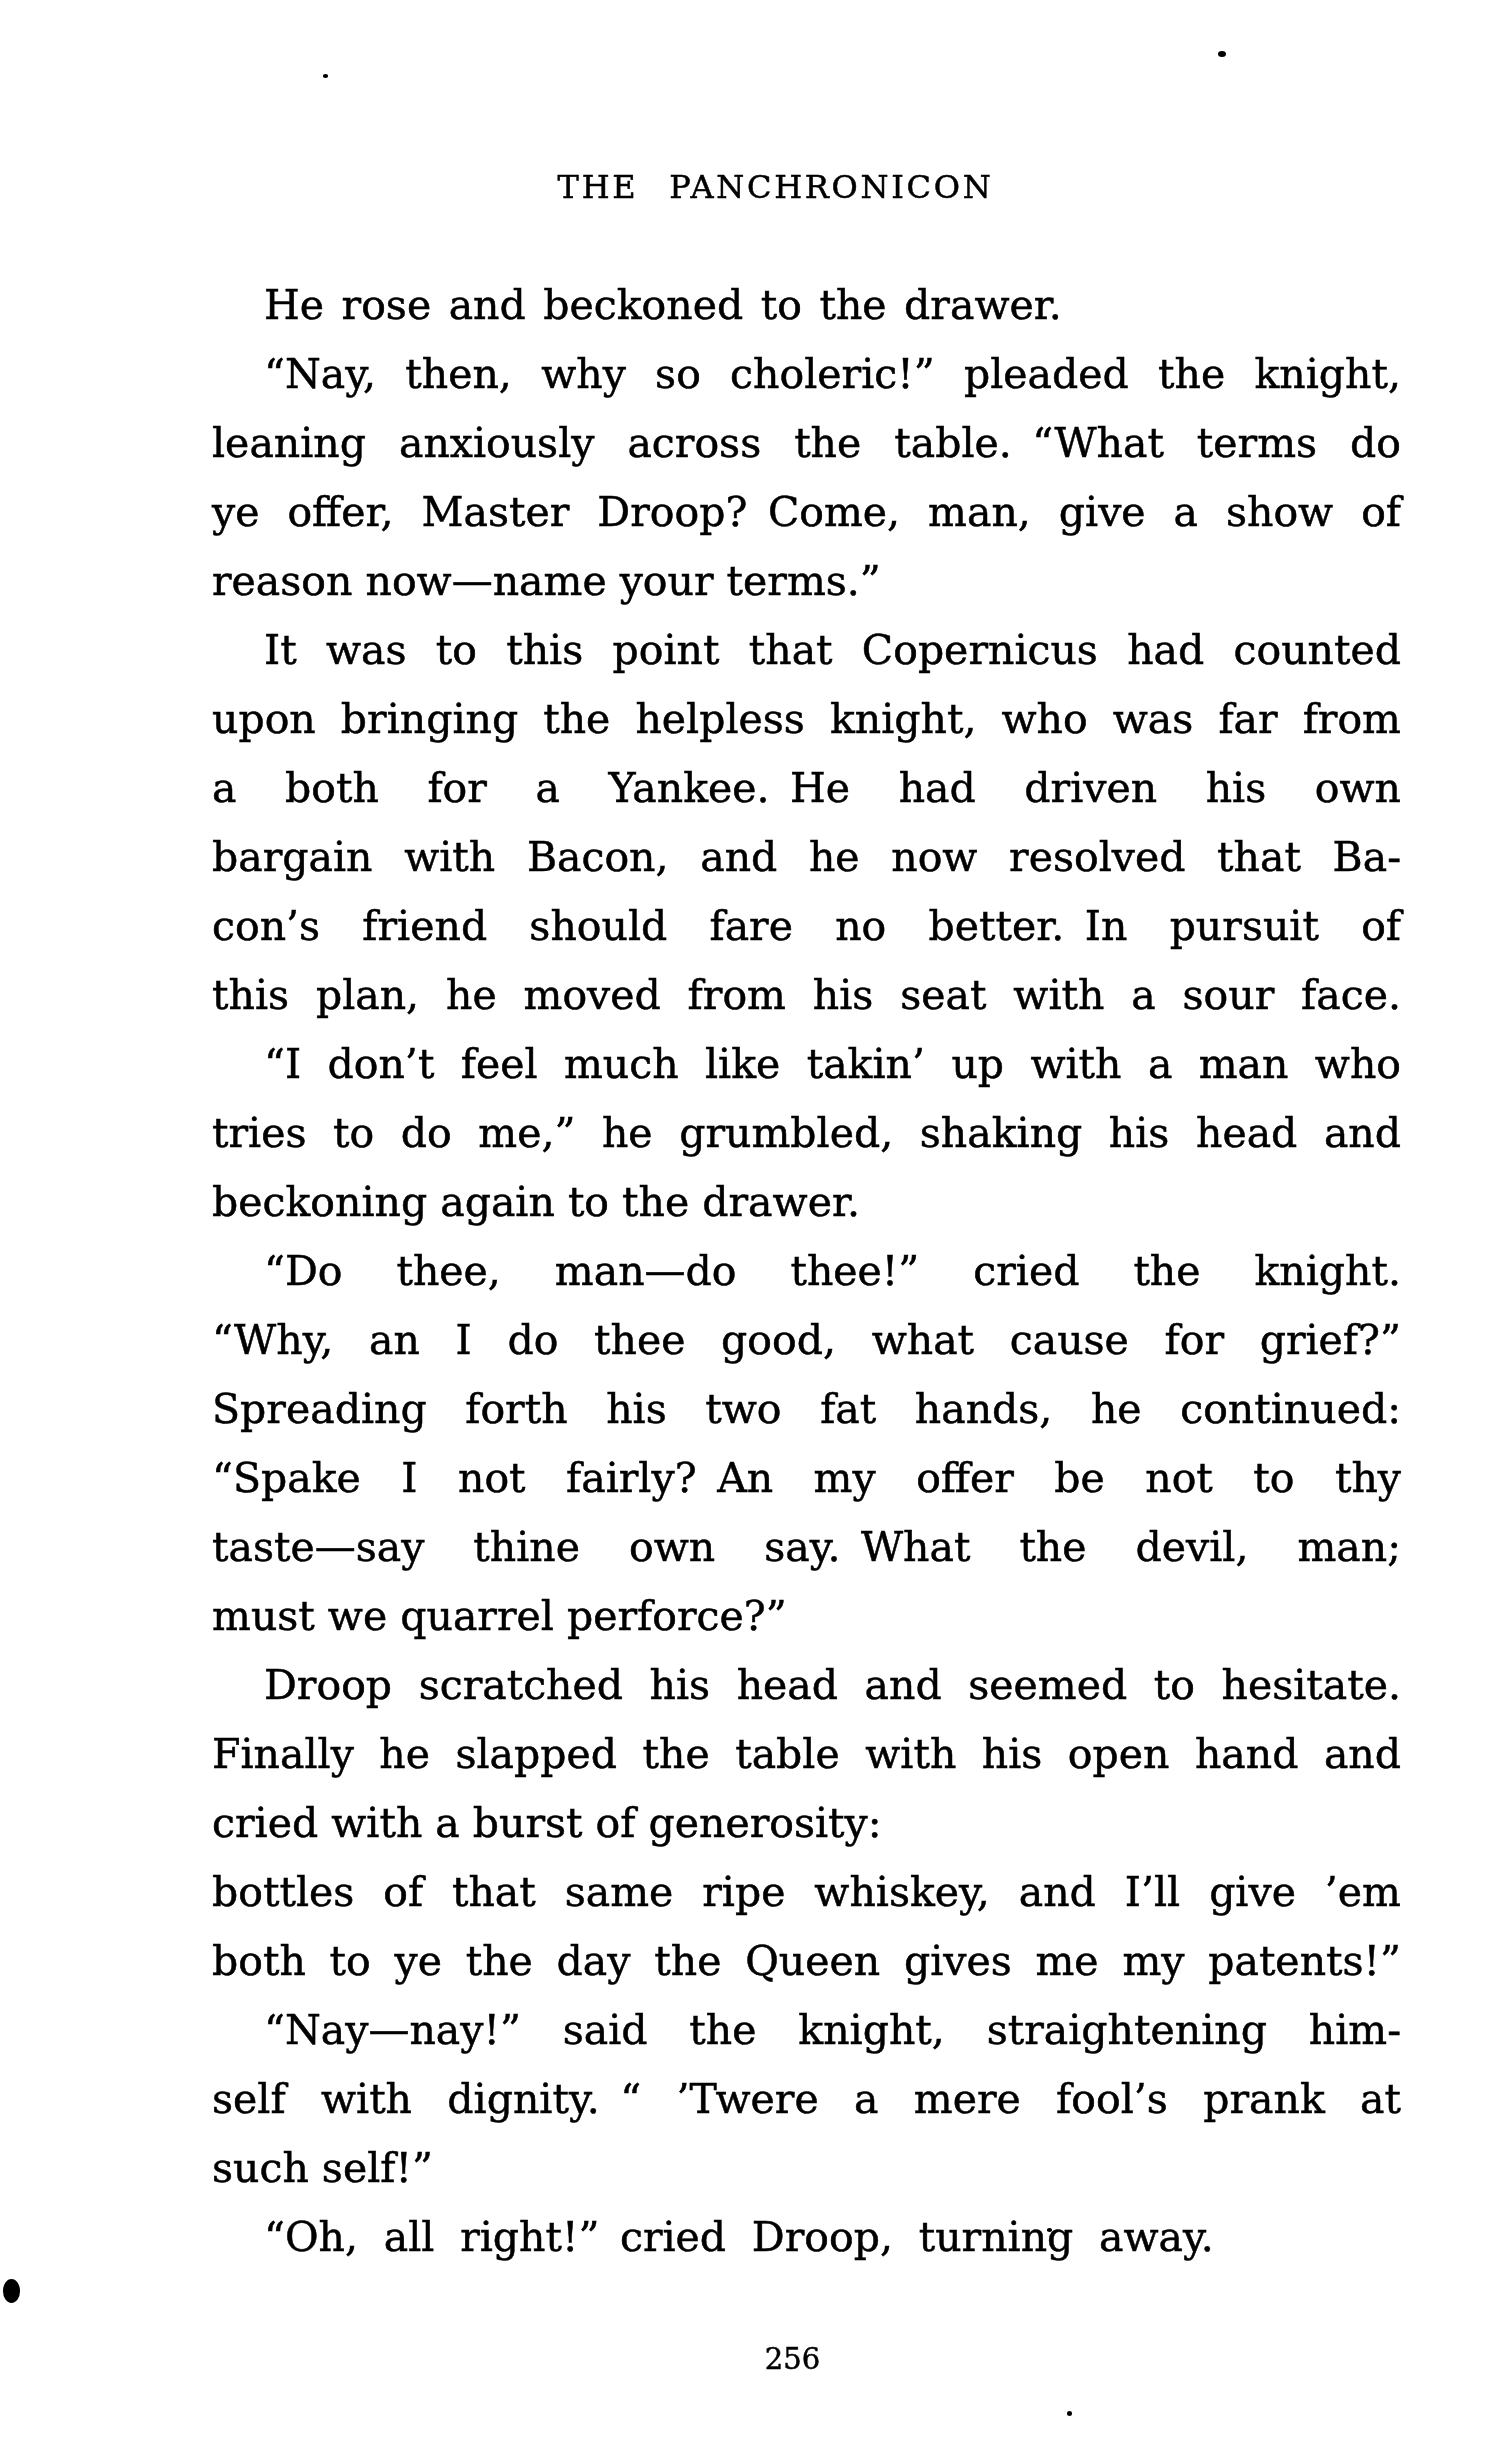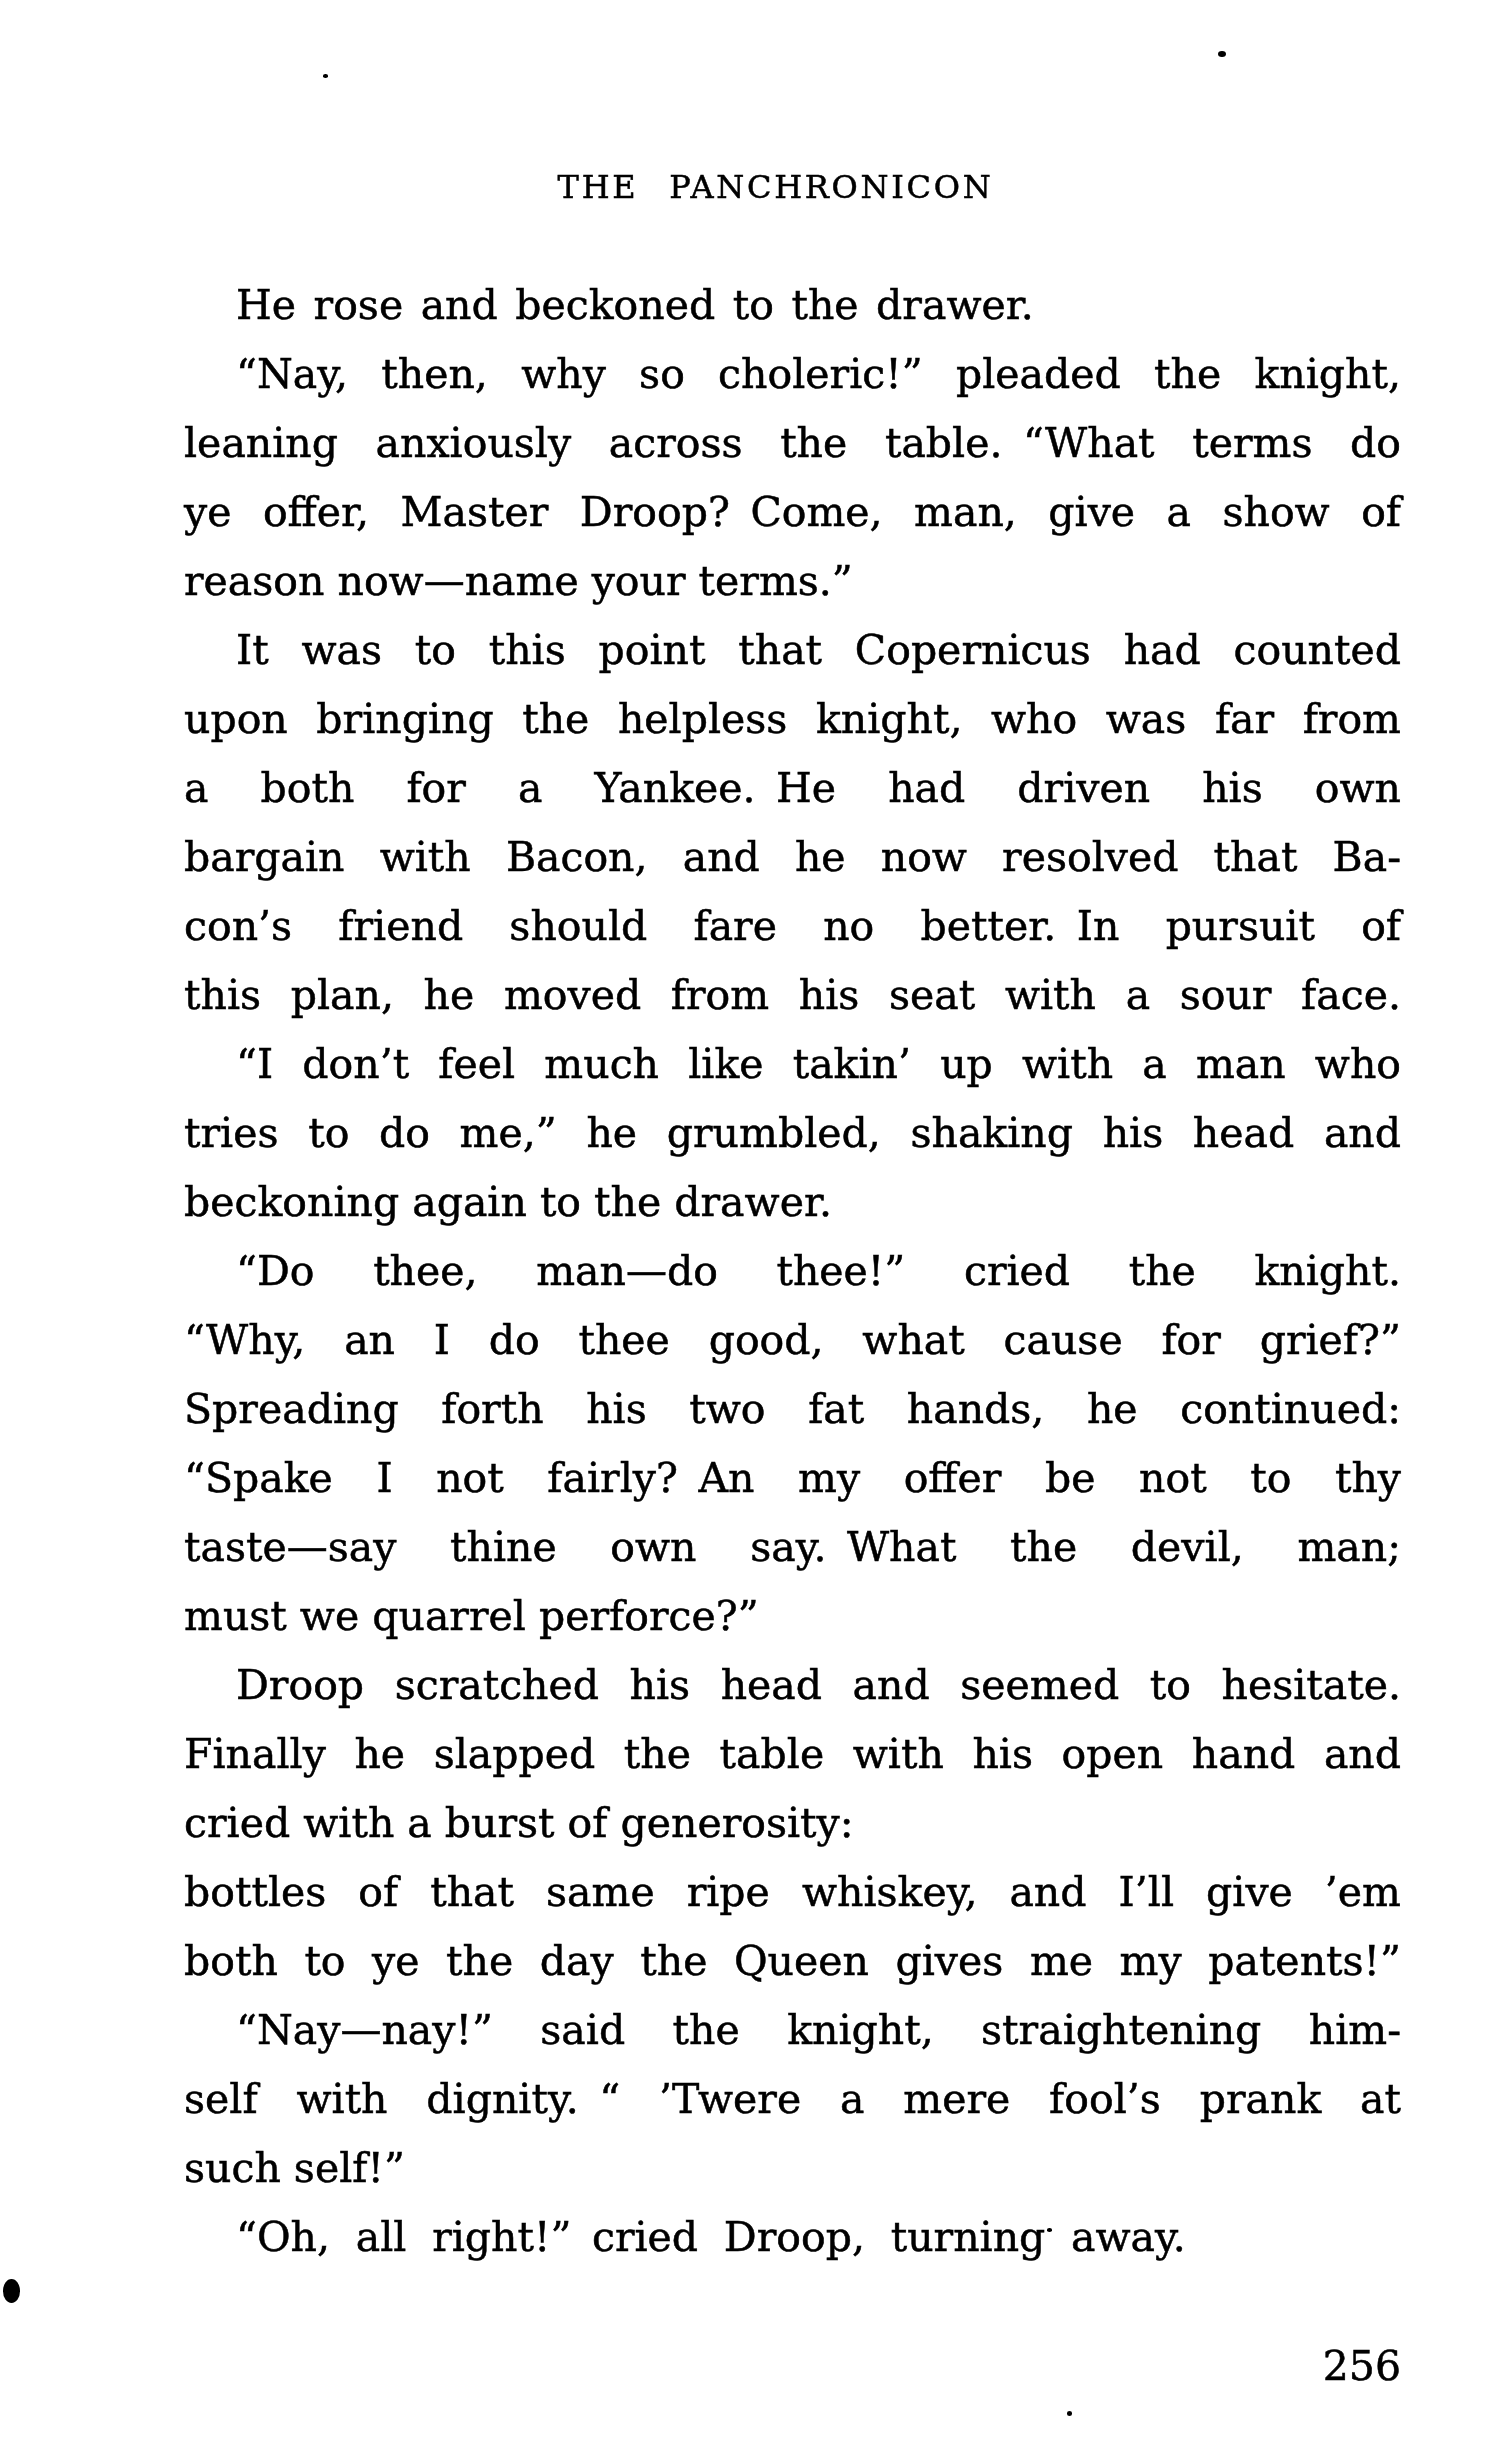--- a/index.html
+++ b/index.html
@@ -26,32 +26,32 @@
     transform: translateX(-17px);
   }
   .text-block {
     position: absolute;
     top: 271px;
     left: 184px;
     width: 1217px;
     font-size: 41px;
     line-height: 69px;
   }
-  .line { text-align: justify; }
+  .line { text-align: justify; margin-left: 28px; }
   .line.justify { text-align-last: justify; }
   .line.plain { text-align: left; white-space: nowrap; }
   .line.indent { text-indent: 52px; }
   .line i { font-style: italic; }
   .folio {
     position: absolute;
     top: 2342px;
     left: 184px;
     width: 1217px;
-    text-align: right;
-    font-size: 41px;
+    text-align: center;
+    font-size: 29px;
   }
   .ink-mark {
     position: absolute;
     background: #000;
     border-radius: 50%;
   }
 </style>
 </head>
 <body>
 

